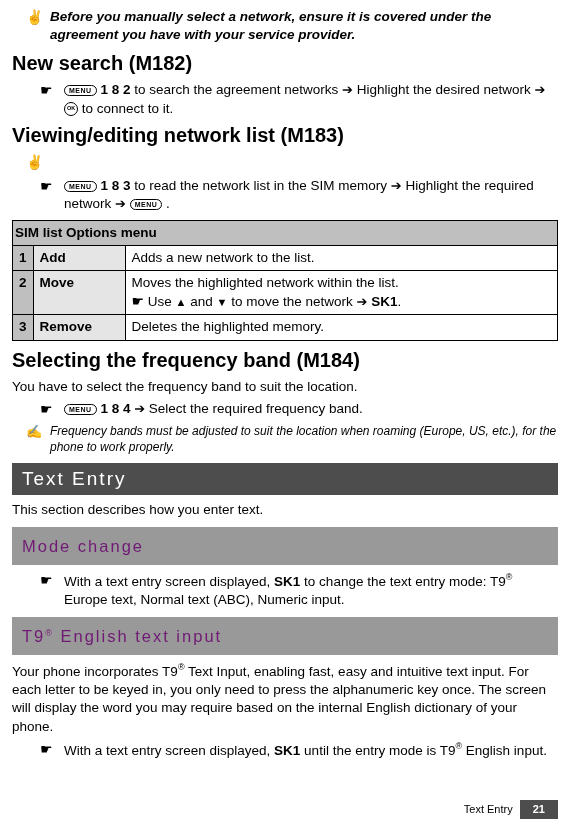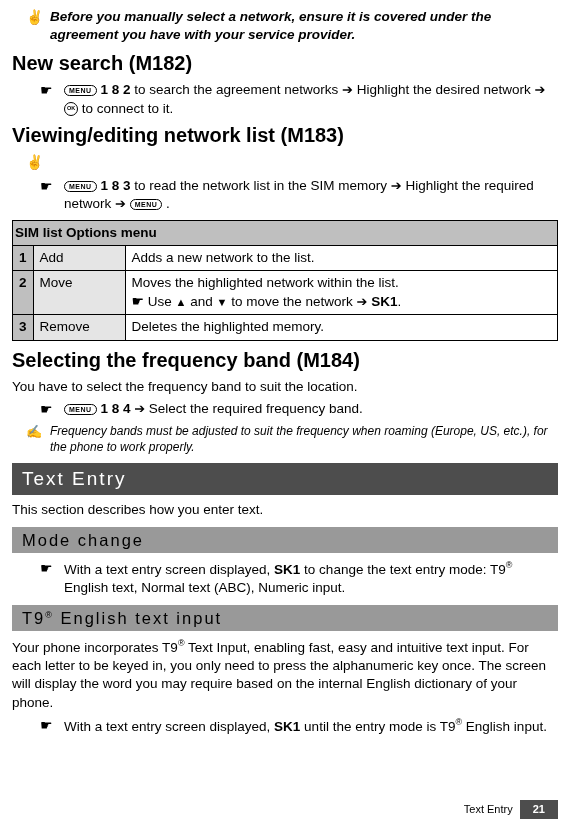--- a/index.html
+++ b/index.html
@@ -93,21 +93,21 @@
       vertical-align: top;
     }
     td.num-cell {
       background: #bfbfbf;
       font-weight: bold;
       width: 18px;
       text-align: center;
     }
     td.name-cell {
       background: #e5e5e5;
-      font-weight: normal;
+      font-weight: bold;
       width: 92px;
     }
     .small-note {
       display: flex;
       gap: 6px;
       padding-left: 14px;
       font-style: italic;
       font-size: 12px;
       margin-top: 2px;
       margin-bottom: 8px;
@@ -123,24 +123,24 @@
       background: #4d4d4d;
       color: #fff;
       font-family: "Verdana", Arial, sans-serif;
       font-size: 19px;
       padding: 3px 10px;
       margin: 6px 0 6px 0;
       letter-spacing: 2px;
     }
     .bar-h2 {
       background: #999;
-      color: #000000;
+      color: #701a75;
       font-family: "Verdana", Arial, sans-serif;
       font-size: 16.5px;
-      padding: 2px 10px;
+      padding: 8px 10px;
       margin: 8px 0 6px 0;
       letter-spacing: 2px;
     }
     sup { font-size: 9px; }
     .body-p {
       font-size: 13.5px;
       margin-bottom: 4px;
     }
     .footer {
       position: absolute;
@@ -221,32 +221,32 @@
 
 <div class="step-block">
   <span class="point-icon">☛</span>
   <span class="step-text">
     <span class="menu-pill">MENU</span><b> 1 8 4</b> <span class="arrow">➔</span><span> Select the required frequency band.</span>
   </span>
 </div>
 
 <div class="small-note">
   <span class="note-i-icon">✍</span>
-  <span>Frequency bands must be adjusted to suit the frequency when roaming (Europe, US, etc.), for the phone to work properly.</span>
+  <span>Frequency bands must be adjusted to suit the location when roaming (Europe, US, etc.), for the phone to work properly.</span>
 </div>
 
 <div class="bar-h1">Text Entry</div>
 <p class="body-p">This section describes how you enter text.</p>
 
 <div class="bar-h2">Mode change</div>
 
 <div class="step-block">
   <span class="point-icon">☛</span>
   <span class="step-text">
-    <span>With a text entry screen displayed, </span><b>SK1</b><span> to change the text entry mode: T9</span><sup>®</sup><span> English text, Normal text (ABC), Numeric input.</span>
+    <span>With a text entry screen displayed, </span><b>SK1</b><span> to change the text entry mode: T9</span><sup>®</sup><span> Europe text, Normal text (ABC), Numeric input.</span>
   </span>
 </div>
 
 <div class="bar-h2">
   <span>T9</span><sup>®</sup><span> English text input</span>
 </div>
 
 <p class="body-p">
   <span>Your phone incorporates T9</span><sup>®</sup><span> Text Input, enabling fast, easy and intuitive text input. For each letter to be keyed in, you only need to press the alphanumeric key once. The screen will display the word you may require based on the internal English dictionary of your phone.</span>
 </p>

